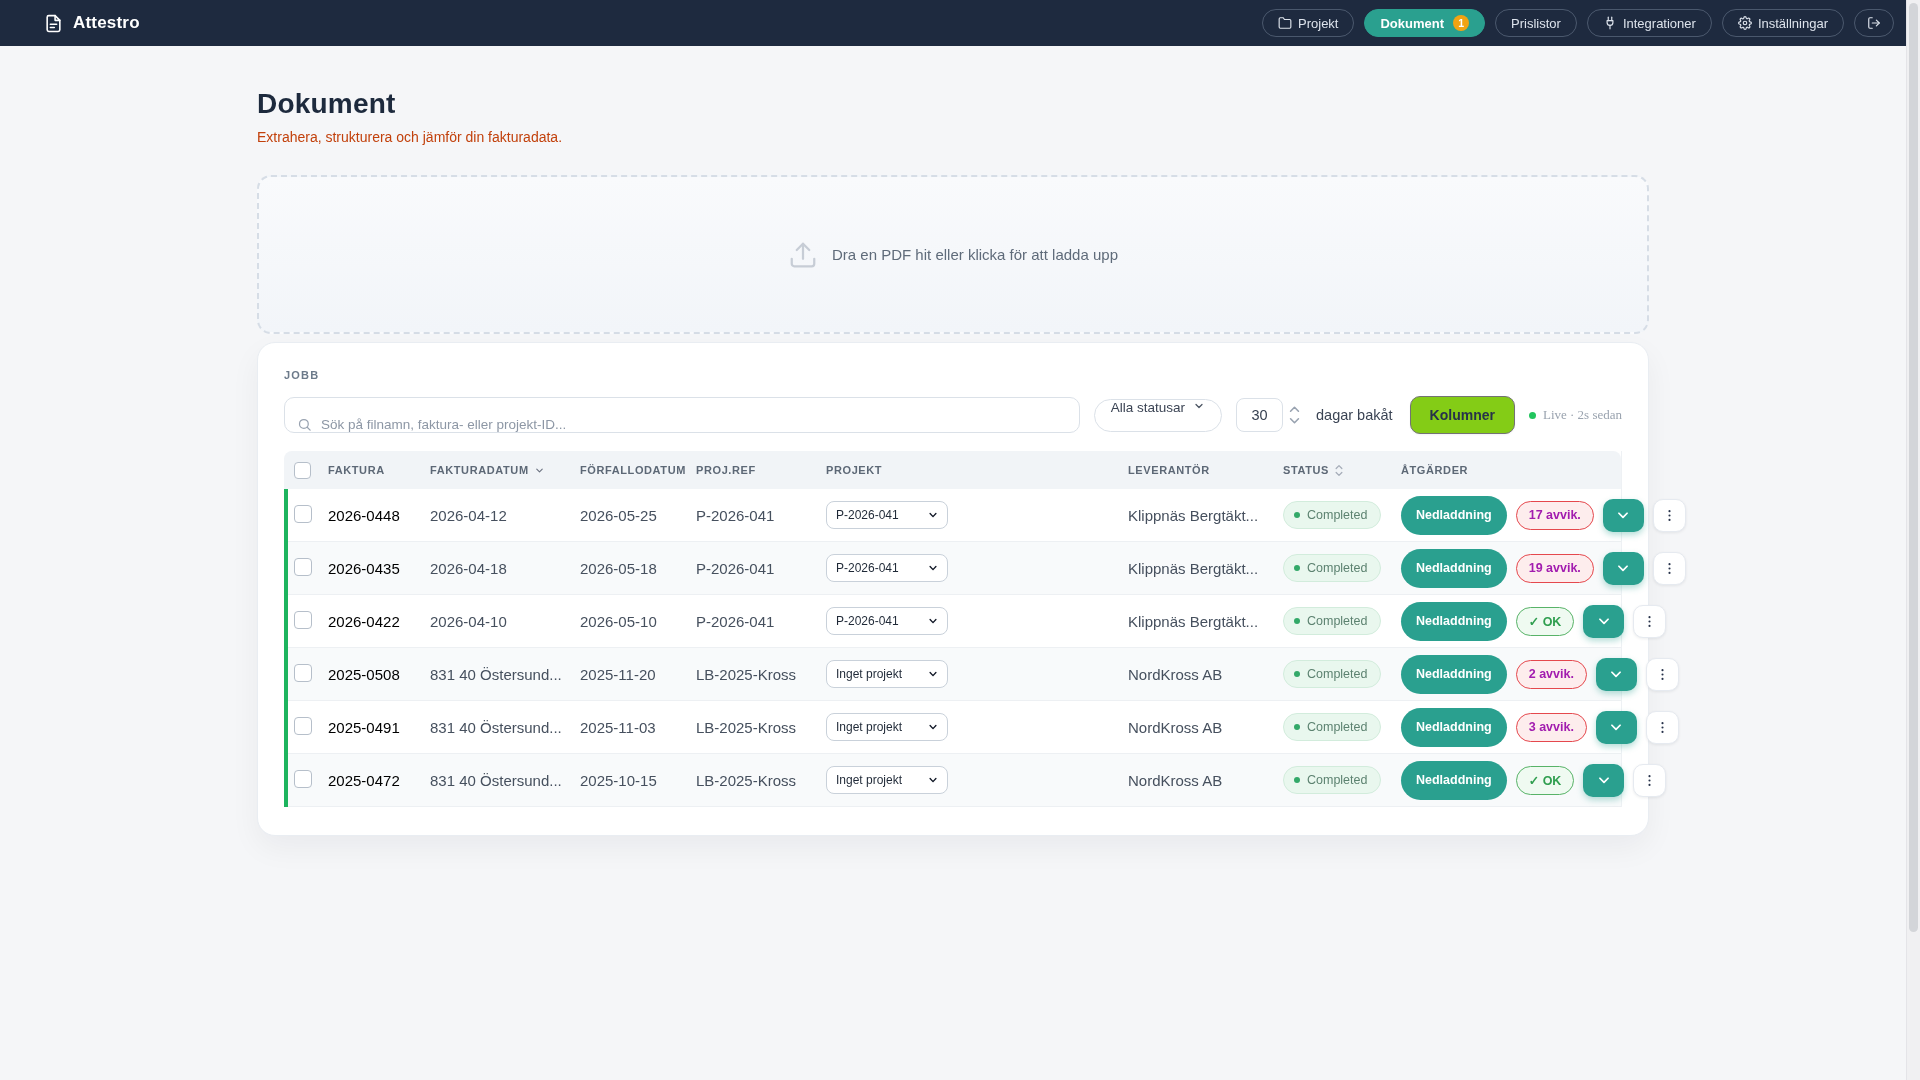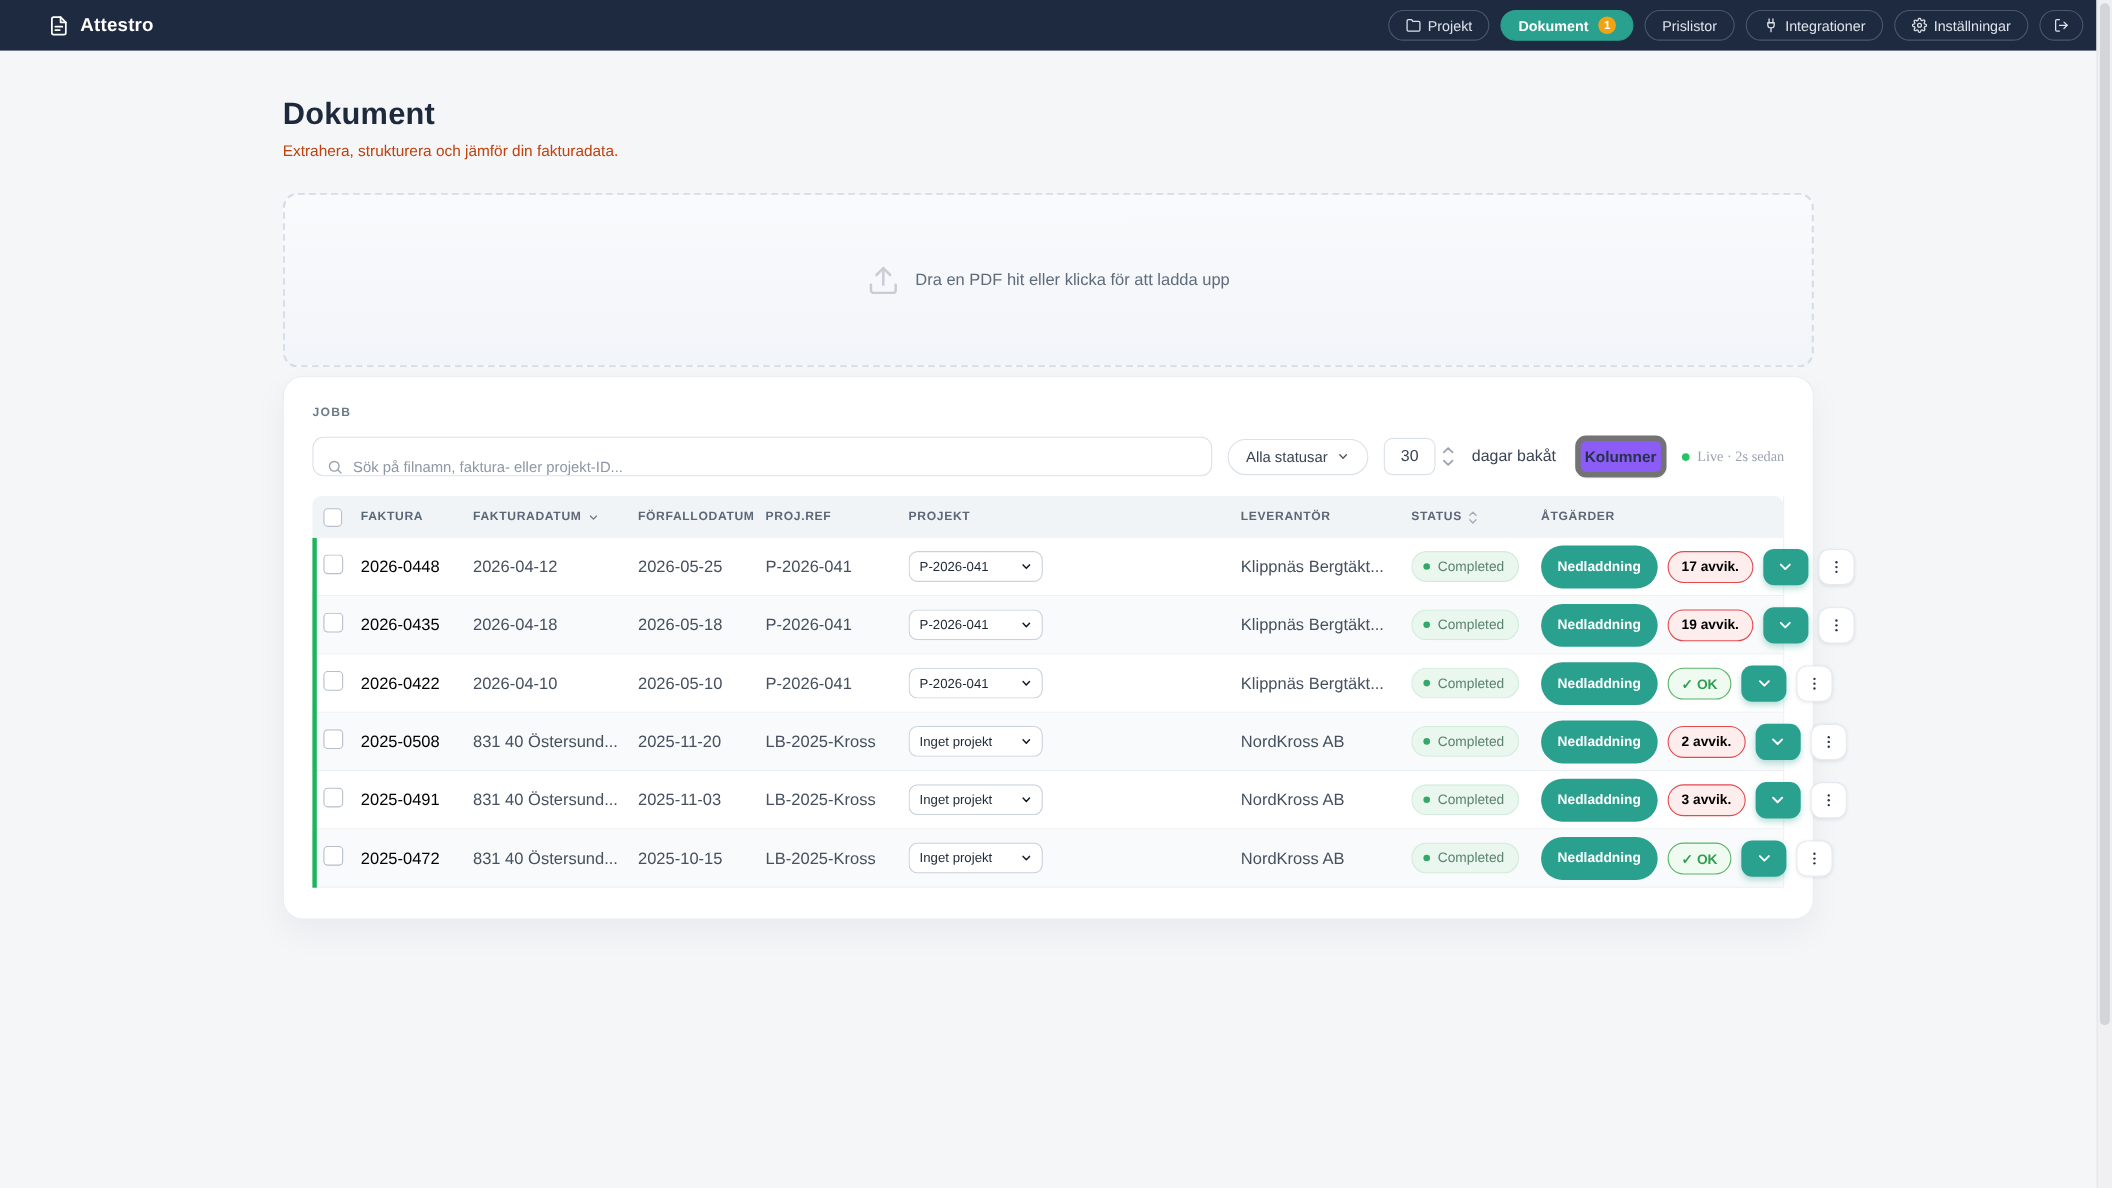--- a/index.html
+++ b/index.html
@@ -42,30 +42,30 @@
   .card { margin-top:8px; background:#fff; border:1px solid #e9edf2; border-radius:18px;
           box-shadow:0 12px 30px rgba(16,24,40,.05); padding:26px 26px 28px; }
   .card-label { font-size:11px; font-weight:700; letter-spacing:1.2px; color:#6c7a8a; text-transform:uppercase; }
 
   .filter-row { display:flex; align-items:center; margin-top:15px; gap:14px; }
   .search { flex:1; display:flex; align-items:flex-end; gap:9px; height:36px; border:1px solid #dbe1e8; border-radius:10px;
             padding:0 12px; background:#fff; }
   .search svg { width:15px; height:15px; flex:none; }
   .search input { border:none; outline:none; flex:1; font-size:13.5px; font-family:inherit; color:#3f4a5a; background:transparent; }
   .search input::placeholder { color:#8d97a5; }
-  .pill-dd { display:flex; align-items:center; gap:8px; height:33px; padding:0 16px; border-radius:999px; background:#fff;
+  .pill-dd { display:flex; gap:8px; height:33px; padding:0 16px; border-radius:999px; background:#fff;
              border:1px solid #dbe1e8; font-size:13.5px; color:#3b4454; font-family:inherit; cursor:pointer; white-space:nowrap; }
   .pill-dd svg { width:12px; height:12px; }
   .days-wrap { display:flex; align-items:center; gap:6px; }
   .days-input { width:47px; height:34px; border:1px solid #dbe1e8; border-radius:8px; text-align:center; font-size:14.5px;
                 color:#374151; font-family:inherit; outline:none; }
   .spinner { display:flex; flex-direction:column; gap:4px; align-items:center; cursor:pointer; }
   .spinner svg { width:11px; height:7px; display:block; }
   .days-label { font-size:14.5px; color:#3b4454; margin-left:2px; white-space:nowrap; }
-  .btn-columns { height:38px; padding:0 4px; border-radius:10px; background:#8b5cf6; border:5px solid #737373;
+  .btn-columns { height:38px; padding:0 19px; border-radius:10px; background:#84cc16; border:1px solid #737373;
                  font-size:14px; font-weight:700; color:#27324a; font-family:inherit; cursor:pointer;
                  box-shadow:0 1px 2px rgba(16,24,40,.05); margin-left:3px; }
   .live { display:flex; align-items:center; gap:7px; font-size:13px; color:#9aa3af; white-space:nowrap;font-family:Liberation Serif, serif; }
   .live .dot { width:7px; height:7px; border-radius:50%; background:#22c55e; display:inline-block; }
 
   
   .table { margin-top:17px; border-right:1px solid #eef1f4; }
   .grid { display:grid; grid-template-columns:44px 102px 150px 116px 130px 302px 155px 118px 1fr; align-items:center; }
   .thead { background:#f1f4f7; height:38px; border-radius:8px 8px 0 0; }
   .th { font-size:11px; font-weight:700; letter-spacing:.6px; color:#5d6876; text-transform:uppercase;
@@ -84,21 +84,21 @@
                 font-size:12px; color:#1f2937; }
   .select-ctl svg { width:10px; height:10px; flex:none; }
   .badge-status { display:inline-flex; align-items:center; gap:7px; padding:6px 13px 6px 10px; border-radius:999px;
                   background:#e9f7ee; border:1px solid #d2ecdc; font-size:12.5px; color:#5c8270; }
   .badge-status .dot { width:6px; height:6px; border-radius:50%; background:#33a969; }
   .c-actions { display:flex; align-items:center; gap:9px; overflow:visible; }
   .btn-teal { height:39px; padding:4px 15px; border-radius:999px; border:none; background:#2aa08f; color:#fff;
               font-size:12.5px; font-weight:700; font-family:inherit; cursor:pointer; white-space:nowrap; }
   .pill-result { display:inline-flex; align-items:center; height:29px; padding:0 12px; border-radius:999px;
                  font-size:12.5px; font-weight:700; white-space:nowrap; }
-  .pill-dev { background:#fdeded; border:1.5px solid #e5484d; color:#000000; }
+  .pill-dev { background:#fdeded; border:1.5px solid #e5484d; color:#a21caf; }
   .pill-ok  { background:#effaf1; border:1.5px solid #58b368; color:#2f9e4f; }
   .btn-chevron { width:41px; height:33px; border-radius:10px; border:none; background:#2aa08f; cursor:pointer;
                  display:inline-flex; align-items:center; justify-content:center;
                  box-shadow:0 3px 6px rgba(42,160,143,.35); }
   .btn-chevron svg { width:14px; height:14px; }
   .btn-kebab { width:33px; height:33px; border-radius:10px; border:1px solid #e6eaf0; background:#fff; cursor:pointer;
                display:inline-flex; align-items:center; justify-content:center;
                box-shadow:0 1px 3px rgba(16,24,40,.08); }
   .btn-kebab svg { width:15px; height:15px; }
 </style>

